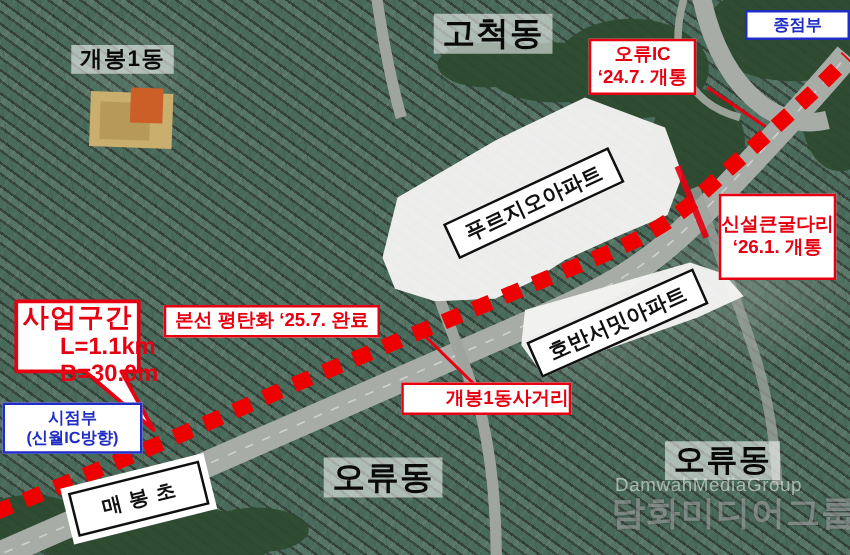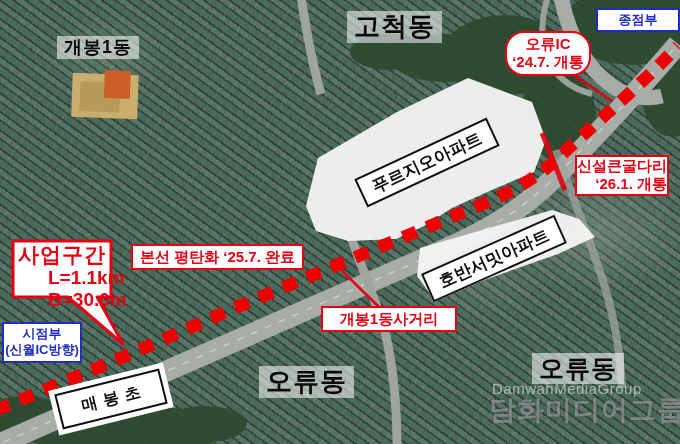--- a/index.html
+++ b/index.html
@@ -109,35 +109,35 @@
   </svg>
 
   <div class="district" style="left:57px;top:36px;font-size:18px;">개봉1동</div>
   <div class="district" style="left:347px;top:11px;font-size:26px;">고척동</div>
   <div class="district" style="left:259px;top:366px;font-size:26px;">오류동</div>
   <div class="district" style="left:532px;top:353px;font-size:25px;">오류동</div>
 
   <div class="box-blue" style="left:596px;top:8px;width:80px;padding:2px 0;">
     <div>종점부</div>
   </div>
-  <div class="box-blue" style="left:2px;top:322px;width:76px;padding:2px 0;">
+  <div class="box-blue" style="left:2px;top:322px;width:76px;padding:2px 16px;">
     <div>시점부</div>
     <div>(신월IC방향)</div>
   </div>
 
-  <div class="box-red" style="left:505px;top:31px;width:82px;padding:2px 0;border-radius:19px;">
+  <div class="box-red" style="left:471px;top:31px;width:82px;padding:2px 0;">
     <div>오류IC</div>
     <div>‘24.7. 개통</div>
   </div>
-  <div class="box-red" style="left:575px;top:155px;width:90px;padding:0 0;text-align:right;">
+  <div class="box-red" style="left:575px;top:155px;width:90px;padding:14px 0;">
     <div>신설큰굴다리</div>
     <div>‘26.1. 개통</div>
   </div>
   <div class="box-red" style="left:131px;top:244px;padding:2px 7px;white-space:nowrap;">본선 평탄화 ‘25.7. 완료</div>
-  <div class="box-red" style="left:321px;top:306px;width:132px;padding:2px 0;">
+  <div class="box-red" style="left:321px;top:306px;width:132px;padding:2px 0;text-align:right;">
     <div>개봉1동사거리</div>
   </div>
 
   <div class="project-text">
     <div class="big">사업구간</div>
     <div class="dim">L=1.1km</div>
     <div class="dim">B=30.0m</div>
   </div>
 
   <div class="plate" style="left:354px;top:147px;width:142px;transform:rotate(-25deg);">푸르지오아파트</div>

